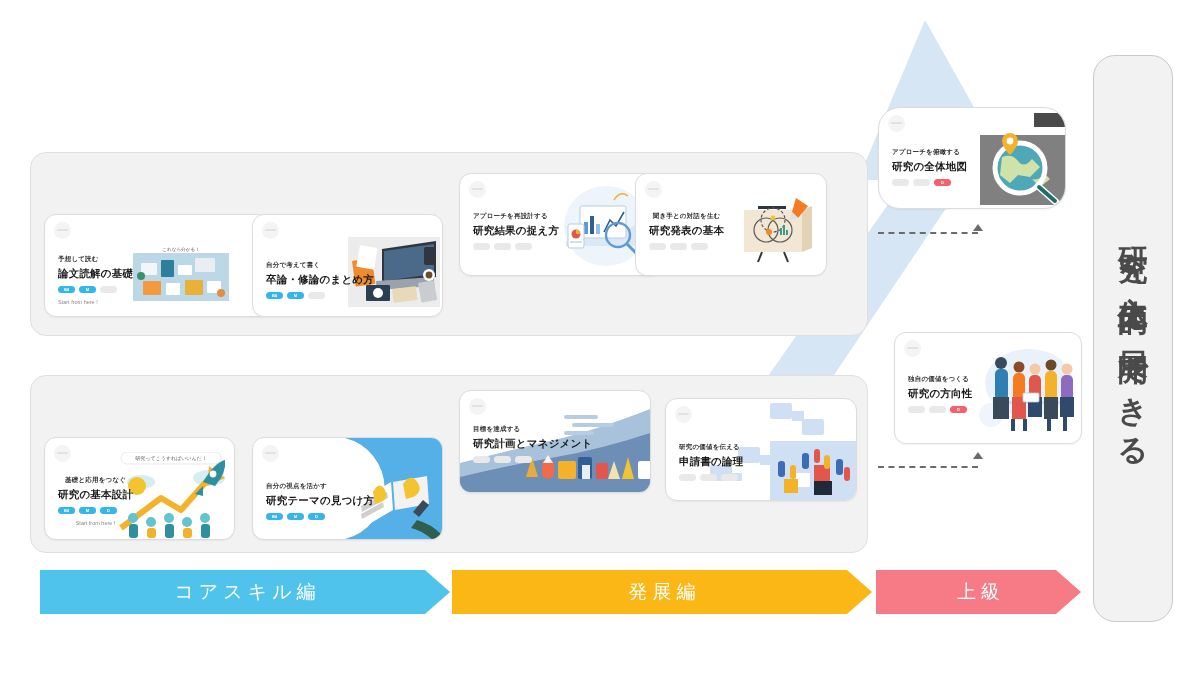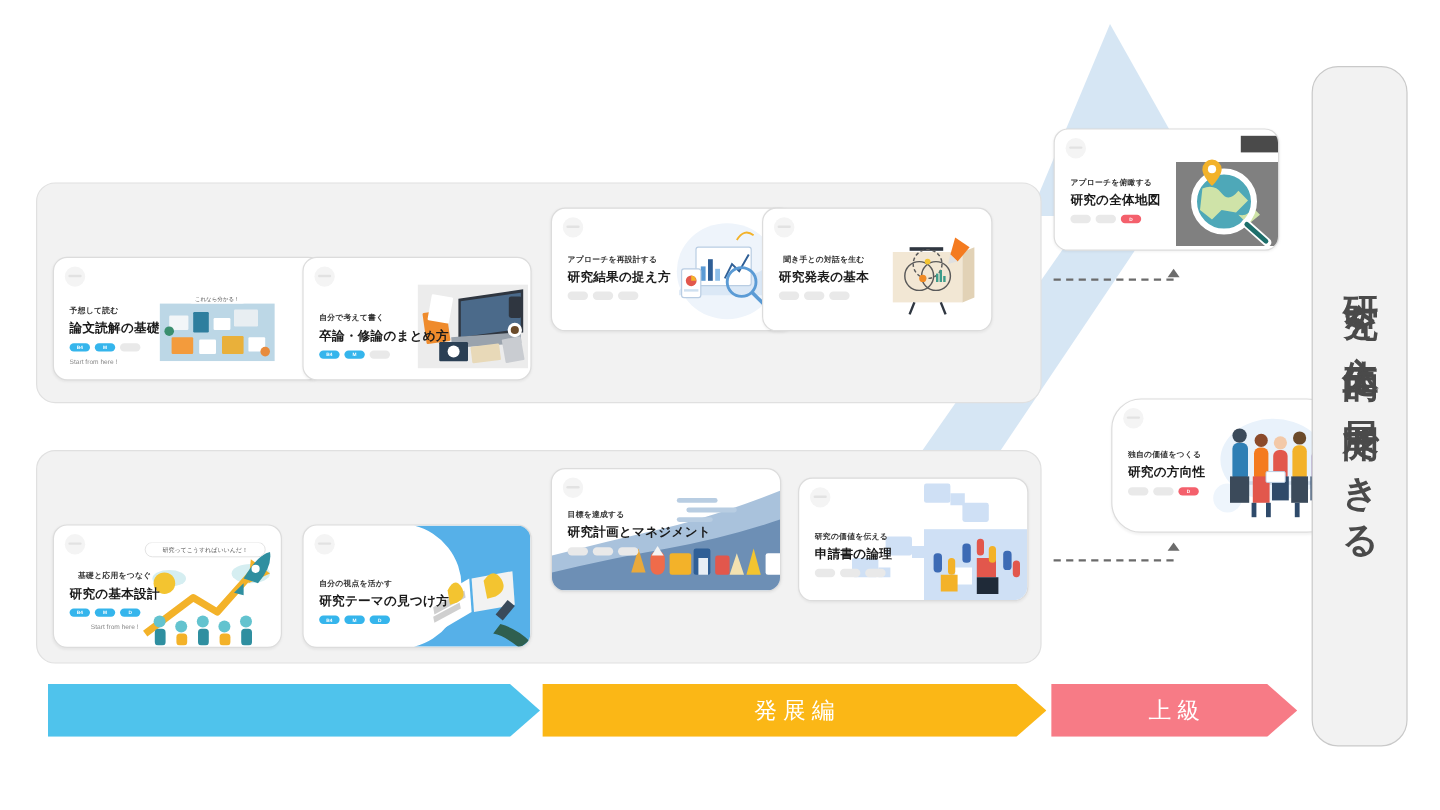--- a/index.html
+++ b/index.html
@@ -194,21 +194,21 @@
       <div class="sub">聞き手との対話を生む</div>
       <div class="ttl">研究発表の基本</div>
       <div class="badges">
         <div class="badge"></div>
         <div class="badge"></div>
         <div class="badge"></div>
       </div>
     </div>
   </div>
 
-  <div class="card" style="left:878px;top:107px;width:186px;height:100px;">
+  <div class="card" style="left:878px;top:107px;width:186px;height:100px;border-radius:22px;">
     <div class="logo"></div>
     <svg class="art" style="left:93px;top:5px;width:94px;height:92px;" viewBox="0 0 94 92">
       <rect x="62" y="0" width="32" height="14" fill="#4a4a4a"></rect>
       <rect x="8" y="22" width="86" height="70" fill="#808080"></rect>
       <circle cx="48" cy="55" r="24" fill="#4ea8b8"></circle>
       <path d="M30 44 q10 -4 16 4 t14 -2 l8 8 -10 10 -12 -2 -8 8 -10 -8 z" fill="#cfe3a8"></path>
       <path d="M60 66 q8 2 12 -6 l6 6 -10 8 z" fill="#cfe3a8"></path>
       <circle cx="48" cy="55" r="25" fill="none" stroke="#ffffff" stroke-width="5"></circle>
       <line x1="66" y1="73" x2="84" y2="89" stroke="#ffffff" stroke-width="7" stroke-linecap="round"></line>
       <line x1="67" y1="74" x2="83" y2="88" stroke="#1e6f6b" stroke-width="4" stroke-linecap="round"></line>
@@ -369,21 +369,21 @@
       <div class="sub">研究の価値を伝える</div>
       <div class="ttl">申請書の論理</div>
       <div class="badges">
         <div class="badge"></div>
         <div class="badge"></div>
         <div class="badge"></div>
       </div>
     </div>
   </div>
 
-  <div class="card" style="left:926px;top:332px;width:186px;height:110px;border-radius:25px;">
+  <div class="card" style="left:894px;top:332px;width:186px;height:110px;">
     <div class="logo"></div>
     <svg class="art" style="left:80px;top:8px;width:104px;height:94px;" viewBox="0 0 104 94">
       <ellipse cx="54" cy="42" rx="44" ry="34" fill="#e9f2fb"></ellipse>
       <circle cx="16" cy="74" r="12" fill="#eef5fc"></circle>
       <rect x="18" y="60" width="72" height="3" fill="#cfdceb"></rect>
       <g>
         <rect x="20" y="28" width="13" height="32" rx="5" fill="#2f7fb5"></rect>
         <circle cx="26" cy="22" r="6" fill="#3b4a5a"></circle>
         <rect x="18" y="56" width="16" height="22" fill="#3b4a5a"></rect>
       </g>
@@ -428,20 +428,21 @@
 
   <div class="dash" style="left:878px;top:232px;width:100px;"></div>
   <div class="uparrow" style="left:973px;top:224px;"></div>
   <div class="dash" style="left:878px;top:466px;width:100px;"></div>
   <div class="uparrow" style="left:973px;top:452px;"></div>
 
   <div class="banner" style="left:40px;top:570px;width:410px;">
     <svg class="shape" viewBox="0 0 410 44" preserveAspectRatio="none">
       <polygon points="0,0 385,0 410,22 385,44 0,44" fill="#4fc3ec"></polygon>
     </svg>
+    <span>コアスキル編</span>
   </div>
 
   <div class="banner" style="left:452px;top:570px;width:420px;">
     <svg class="shape" viewBox="0 0 420 44" preserveAspectRatio="none">
       <polygon points="0,0 395,0 420,22 395,44 0,44" fill="#fbb716"></polygon>
     </svg>
     <span>発展編</span>
   </div>
 
   <div class="banner" style="left:876px;top:570px;width:205px;">

